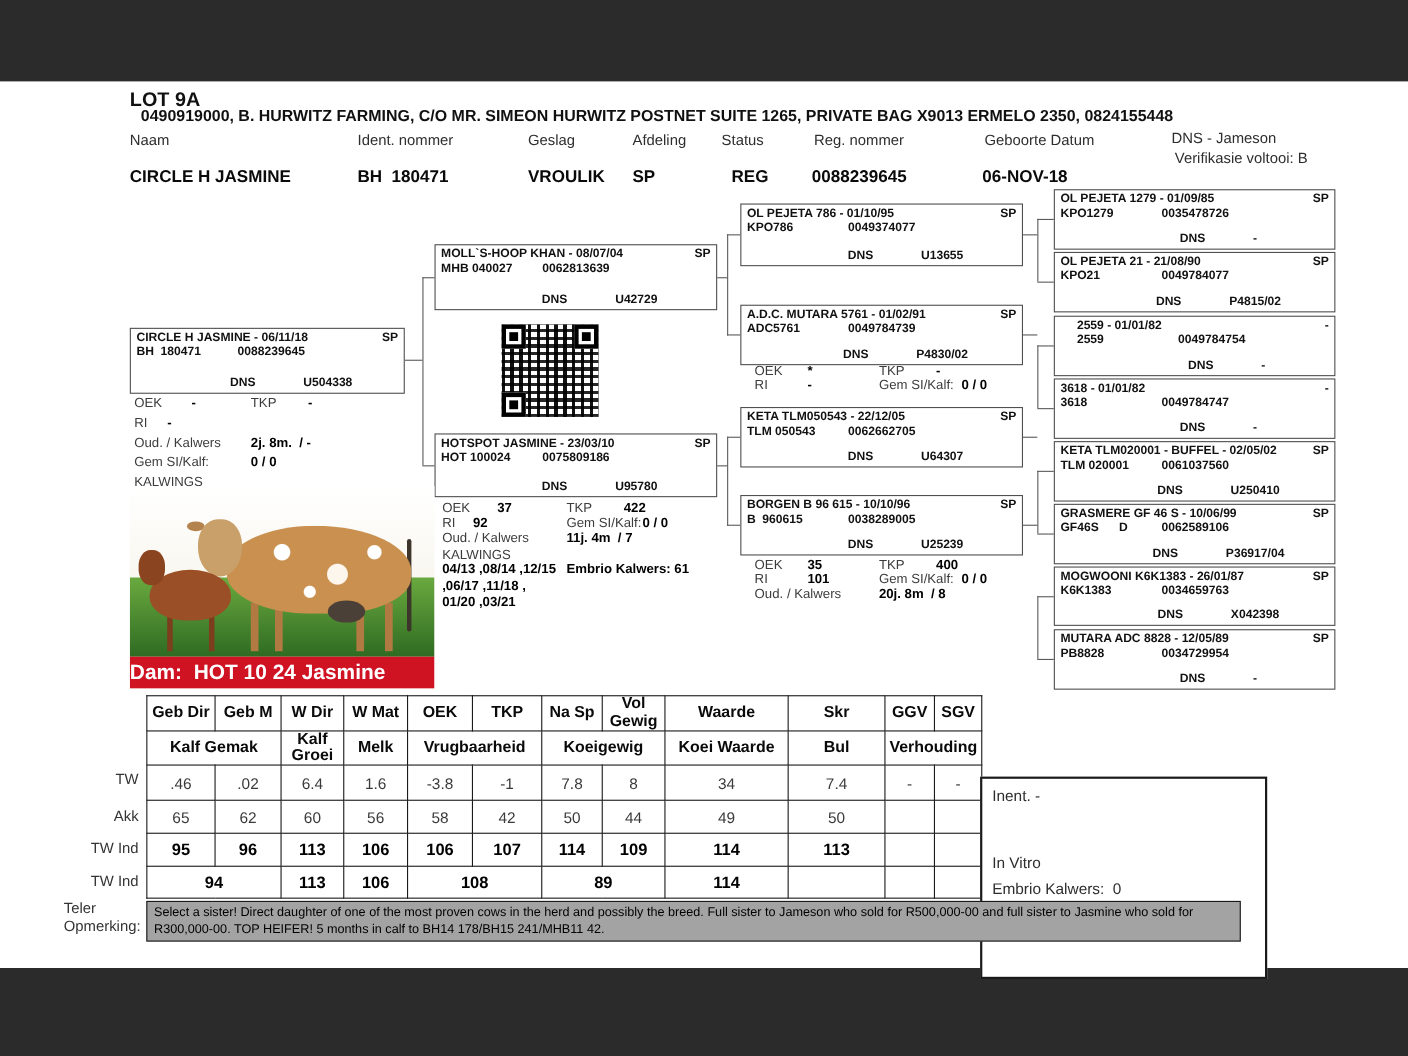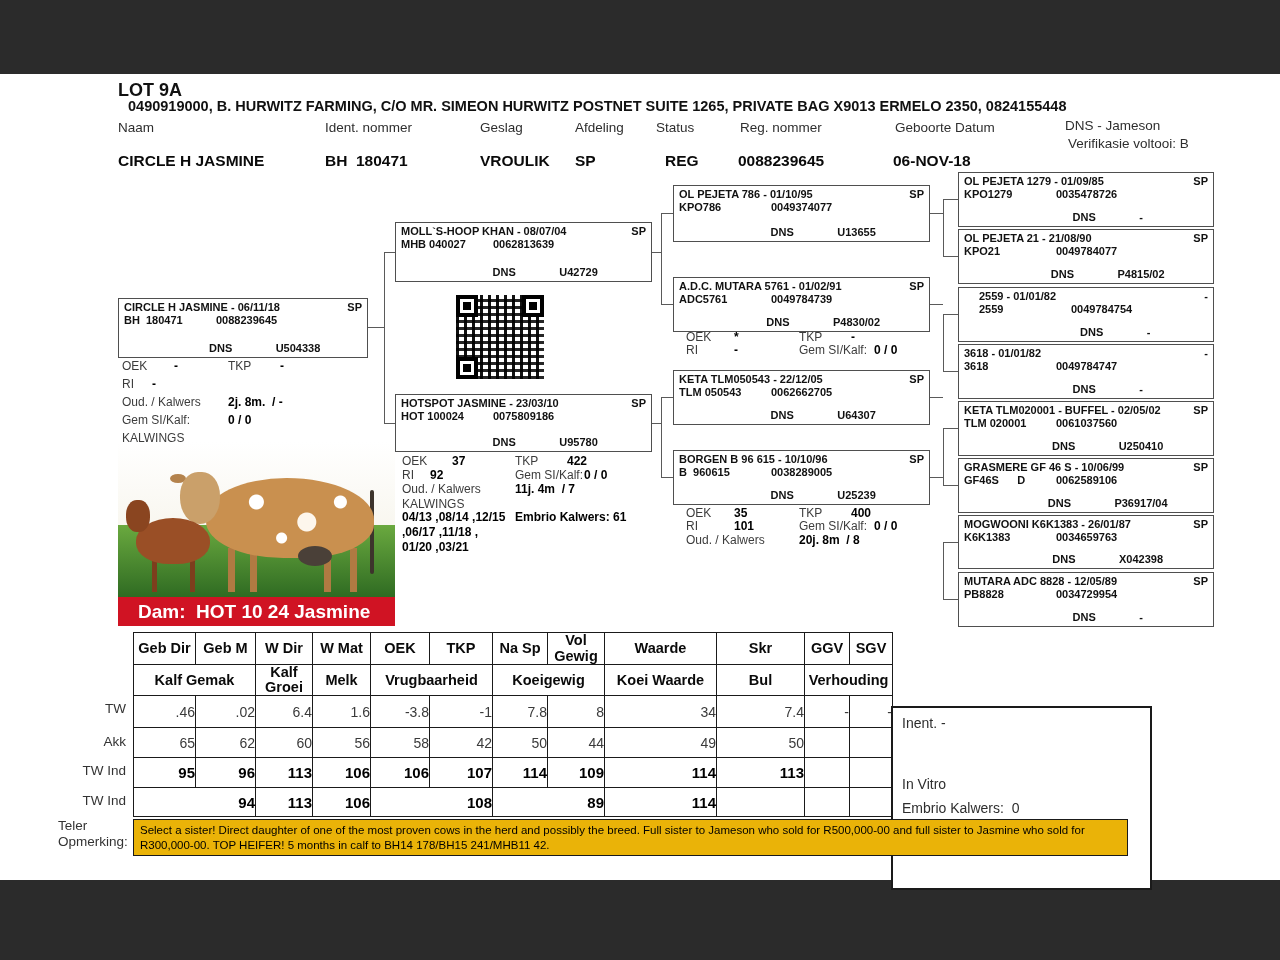--- a/index.html
+++ b/index.html
@@ -34,39 +34,39 @@
       radial-gradient(circle at 45% 75%, #fff 0 5px, transparent 6px),
       #c9904f; border-radius:48% 52% 42% 46%; }
   .cow-head { position:absolute; left:62px; top:30px; width:40px; height:52px; background:#caa06a; border-radius:45% 45% 50% 50%; }
   .cow-ear { position:absolute; left:52px; top:32px; width:16px; height:9px; background:#b4834d; border-radius:50%; }
   .cow-leg { position:absolute; width:7px; height:44px; background:#b07a42; top:106px; }
   .cow-udder { position:absolute; left:180px; top:104px; width:34px; height:20px; background:#4a4038; border-radius:50%; }
   .cow-tail { position:absolute; left:252px; top:48px; width:4px; height:84px; background:#3d342c; border-radius:2px; }
   .calf-body { position:absolute; left:18px; top:76px; width:74px; height:46px; background:#9a4f26; border-radius:50% 50% 45% 45%; }
   .calf-head { position:absolute; left:8px; top:58px; width:24px; height:32px; background:#8a4520; border-radius:45%; }
   .calf-leg { position:absolute; width:5px; height:36px; background:#7d3e1d; top:114px; }
-  #photo-banner { position:absolute; left:0; bottom:0; width:100%; height:29px; display:flex; align-items:center; padding-left:20px;
+  #photo-banner { position:absolute; left:0; bottom:0; width:100%; height:29px; display:flex; align-items:center; padding-left:0;
                   font-size:19px; font-weight:bold; color:#fff; white-space:pre; }
   
   #qr { position:absolute; left:456px; top:295px; width:88px; height:84px; background:
         repeating-linear-gradient(0deg, rgba(0,0,0,.85) 0 3px, transparent 3px 7px),
         repeating-linear-gradient(90deg, #111 0 3px, #fff 3px 8px); }
   .finder { position:absolute; width:22px; height:22px; border:4px solid #000; background:#fff; }
   .finder i { position:absolute; left:3px; top:3px; width:8px; height:8px; background:#000; display:block; }
   
   #ebv { position:absolute; left:133px; top:632px; border-collapse:collapse; table-layout:fixed; }
   #ebv th, #ebv td { border:1px solid #1a1a1a; text-align:center; vertical-align:middle; overflow:hidden; }
   #ebv th { font-size:14.5px; font-weight:bold; color:#0a0a0a; line-height:1.05; }
-  #ebv td { font-size:14px; color:#3a3a3a;text-align:right; }
+  #ebv td { font-size:14px; color:#3a3a3a; }
   #ebv tr.bold td { font-size:15px; font-weight:bold; color:#000; }
   .rowlab { position:absolute; left:56px; width:70px; text-align:right; font-size:13.5px; color:#333; }
   #sidepanel { position:absolute; left:891px; top:632px; width:261px; height:184px; border:2px solid #1a1a1a; background:#fff;
                font-size:14px; color:#2e2e2e; }
   #sidepanel div { position:absolute; left:9px; white-space:pre; }
-  #remarks { position:absolute; left:133px; top:819px; width:995px; height:37px; border:1px solid #1a1a1a; background:#eab308;
+  #remarks { position:absolute; left:133px; top:819px; width:995px; height:37px; border:1px solid #1a1a1a; background:#a3a3a3;
              font-size:11.5px; color:#000; padding:3px 6px; line-height:1.3; }
   .remlab { position:absolute; left:58px; font-size:13.5px; color:#333; }
 </style>
 </head>
 <body>
 
 <div id="stage">
   <div id="page">
 
     <div class="abs lot-title" style="left:118px; top:6px;">LOT 9A</div>

